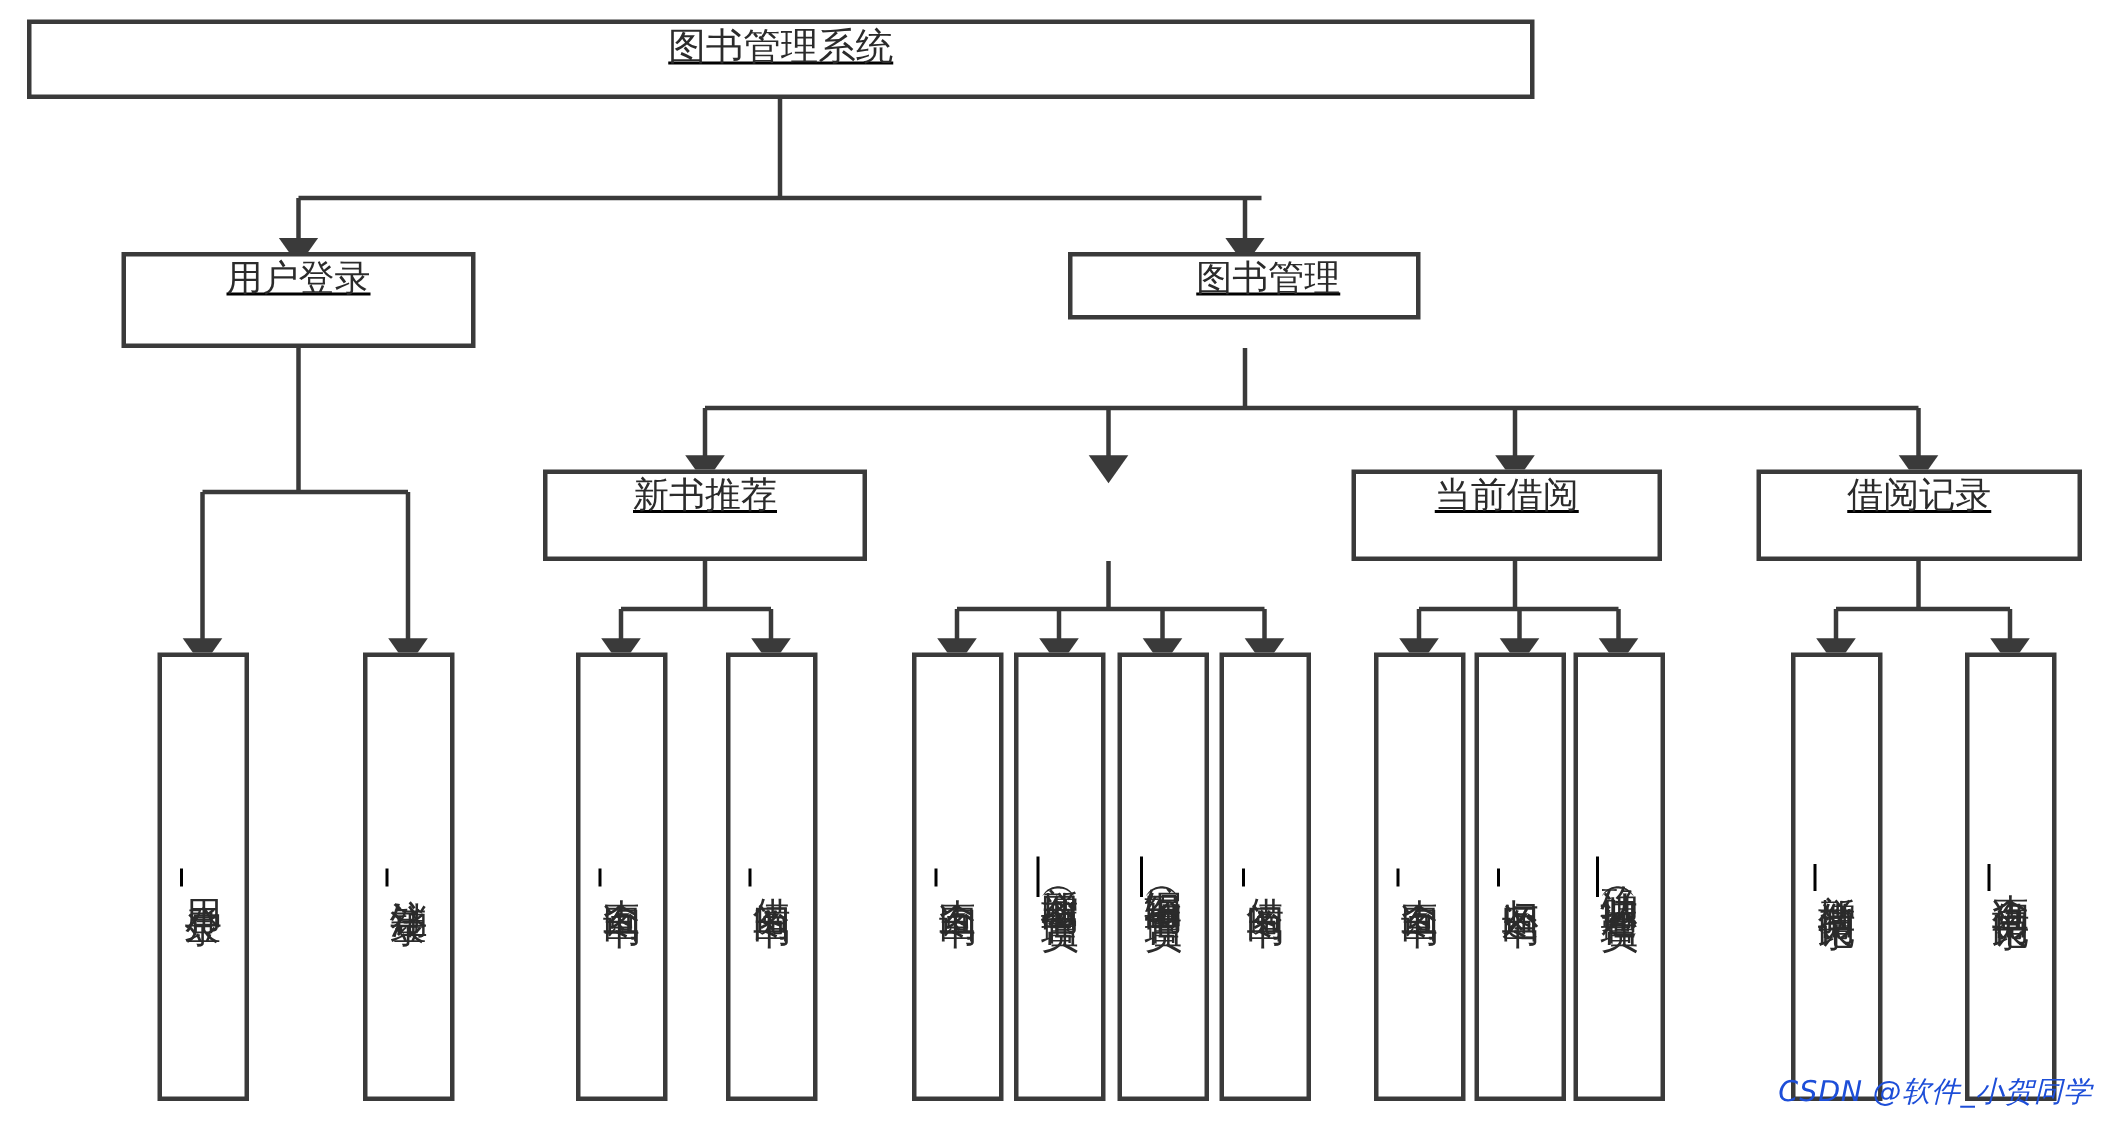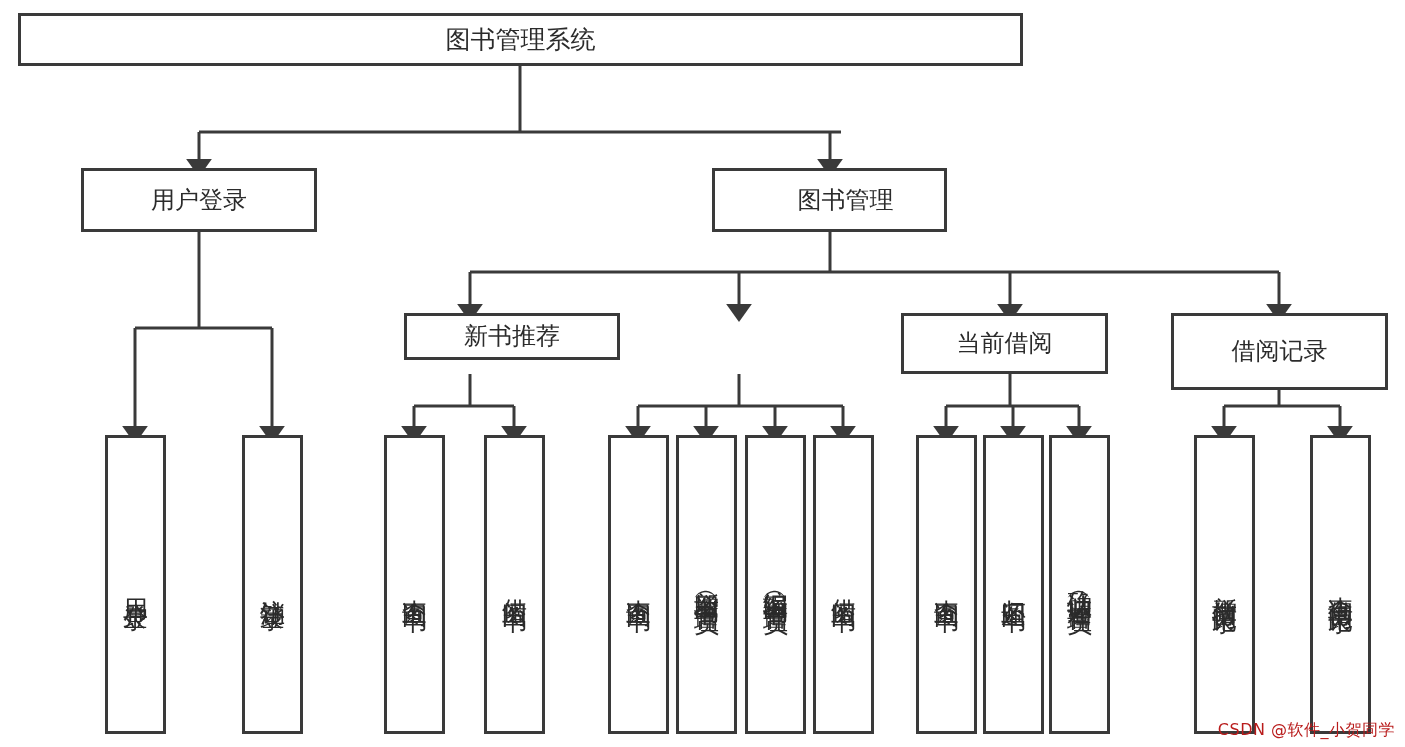--- a/index.html
+++ b/index.html
@@ -25,23 +25,23 @@
     width: 1405px;
     height: 747px;
   }
   
   .node {
     position: absolute;
     box-sizing: border-box;
     background: #ffffff;
     border: 3px solid #3a3a3a;
     display: flex;
-    align-items: center;
     justify-content: center;
     overflow: hidden;
+    text-decoration: underline;
   }
   .node-label {
     color: #2b2b2b;
     text-align: center;
     line-height: 1.18;
     white-space: nowrap;
   }
   
   .node.root .node-label {
     font-size: 25px;
@@ -60,25 +60,26 @@
     font-size: 25px;
     letter-spacing: 3px;
     line-height: 1;
     max-height: 100%;
   }
   
   #watermark {
     position: absolute;
     right: 10px;
     bottom: 6px;
-    font-size: 16px;
-    color: #b91c1c;
+    font-size: 19px;
+    color: #1d4ed8;
     letter-spacing: 0.5px;
     white-space: nowrap;
     pointer-events: none;
+    font-style: italic;
   }
 </style>
 </head>
 <body>
 
 <div id="diagram-root">
 
   <svg id="diagram-svg" viewBox="0 0 1405 747">
     <defs>
       <marker id="arrow" markerWidth="12" markerHeight="12" refX="1.5" refY="5" orient="auto" markerUnits="strokeWidth">
@@ -129,31 +130,31 @@
     </g>
   </svg>
 
   <div class="node root" style="left:18px; top:13px; width:1005px; height:53px;">
     <span class="node-label">图书管理系统</span>
   </div>
 
   <div class="node branch" style="left:81px; top:168px; width:236px; height:64px;">
     <span class="node-label">用户登录</span>
   </div>
-  <div class="node branch" style="left:712px; top:168px; width:235px; height:64px;padding-left:32px;">
+  <div class="node branch" style="left:712px; top:168px; width:235px; height:45px;padding-left:32px;">
     <span class="node-label">图书管理</span>
   </div>
 
-  <div class="node branch" style="left:362px; top:313px; width:216px; height:47px;margin-left:42px;">
+  <div class="node branch" style="left:362px; top:313px; width:216px; height:61px;">
     <span class="node-label">新书推荐</span>
   </div>
   <div class="node branch" style="left:901px; top:313px; width:207px; height:61px;">
     <span class="node-label">当前借阅</span>
   </div>
-  <div class="node branch" style="left:1171px; top:313px; width:217px; height:77px;">
+  <div class="node branch" style="left:1171px; top:313px; width:217px; height:61px;">
     <span class="node-label">借阅记录</span>
   </div>
 
   <div class="node leaf" style="left:105px; top:435px; width:61px; height:299px;">
     <span class="node-label">用户登录</span>
   </div>
   <div class="node leaf" style="left:242px; top:435px; width:61px; height:299px;">
     <span class="node-label">注销登录</span>
   </div>
 

